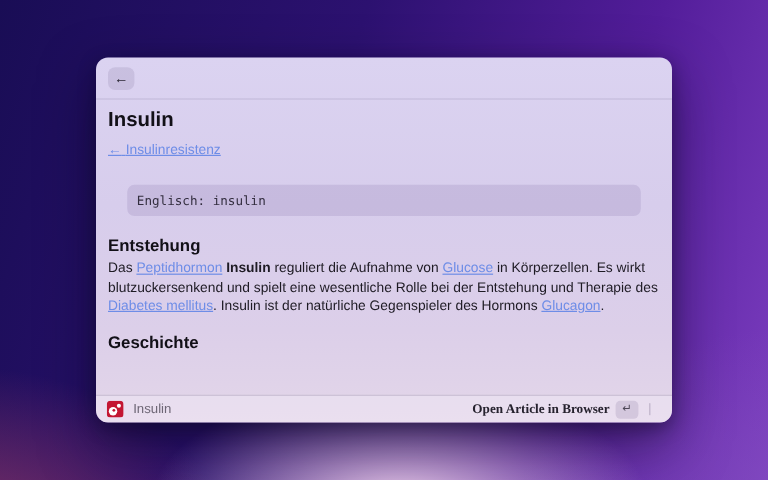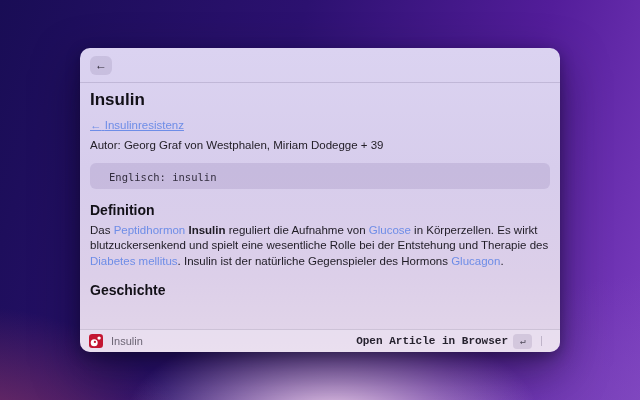--- a/index.html
+++ b/index.html
@@ -38,47 +38,47 @@
   }
   .prev-link{
     display:inline-block;font-size:11.5px;line-height:13px;margin:0 16px 6px 0;
     color:#6e8de7;text-decoration:underline;cursor:pointer;
   }
   .author{
     margin:0 0 5px 0;font-size:11.5px;line-height:14px;color:#242029;
   }
   .codeblock{
     background:rgba(88,64,128,0.13);border-radius:6px;
-    padding:4px 19px;margin:0;
+    padding:4px 8px;margin:16px;
   }
   .codeblock code{
     font-family:"DejaVu Sans Mono","Liberation Mono",monospace;
     font-size:10.5px;line-height:11px;color:#332e3f;
   }
   .content h2{
     margin:13px 0 5px 0;font-size:14px;line-height:16px;font-weight:bold;color:#121017;
   }
   .content p{
     margin:0 0 9px 0;font-size:11.5px;line-height:15.5px;
   }
-  .wlink{color:#6e8de7;cursor:pointer;}
+  .wlink{color:#6e8de7;text-decoration:underline;cursor:pointer;}
   .bold{font-weight:bold;}
   .italic{font-style:italic;}
   .plain{}
   .footer{
     flex:0 0 22px;display:flex;align-items:center;padding:0 9px;
     border-top:1px solid rgba(40,30,70,0.14);
     background:rgba(252,248,255,0.28);
   }
   .app-icon{width:14px;height:14px;display:inline-block;flex:0 0 14px;}
   .footer-title{font-size:11px;color:#6d6675;margin-left:8px;}
   .spacer{flex:1 1 auto;}
   .footer-action{
     display:flex;align-items:center;gap:5px;border:none;background:transparent;
-    padding:0;cursor:pointer;font-family:Liberation Mono, monospace;
+    padding:0;cursor:pointer;font-family:Liberation Serif, serif;
   }
   .primary-label{font-size:11px;font-weight:bold;color:#26222e;}
   .actions-label{font-size:11px;color:#55505c;}
   .keycap{
     display:inline-block;min-width:9px;padding:2px 5px;border-radius:4px;
     background:rgba(90,70,120,0.15);color:#4c4656;
     font-size:9.5px;line-height:11px;text-align:center;
   }
   .vdiv{
     width:1px;height:10px;background:rgba(40,30,70,0.22);margin:0 9px;
@@ -93,28 +93,27 @@
     <button class="back-btn">
       <span>←</span>
     </button>
   </div>
 
   <div class="content">
     <h1>Insulin</h1>
 
     <a class="prev-link"><span>←</span>&nbsp;<span>Insulinresistenz</span></a>
 
-    <p class="author">Autor: Georg Graf von Westphalen, Miriam Dodegge + 39</p>
 
     <div class="codeblock">
       <code>Englisch: insulin</code>
     </div>
 
     <div id="sections">
-        <h2>Definition</h2>
+        <h2>Entstehung</h2>
         <p><span class="plain">Das </span><a class="wlink">Peptidhormon</a><span class="plain"> </span><span class="bold">Insulin</span><span class="plain"> reguliert die Aufnahme von </span><a class="wlink">Glucose</a><span class="plain"> in Körperzellen. Es wirkt blutzuckersenkend und spielt eine wesentliche Rolle bei der Entstehung und Therapie des </span><a class="wlink">Diabetes mellitus</a><span class="plain">. Insulin ist der natürliche Gegenspieler des Hormons </span><a class="wlink">Glucagon</a><span class="plain">.</span></p>
         <h2>Geschichte</h2>
       </div>
   </div>
 
   <div class="footer">
     <span class="app-icon">
       <svg width="14" height="14" viewBox="0 0 14 14" xmlns="http://www.w3.org/2000/svg">
         <rect width="14" height="14" rx="3.2" fill="#c31632"></rect>
         <circle cx="5.2" cy="8.7" r="3.5" fill="#ffffff"></circle>

